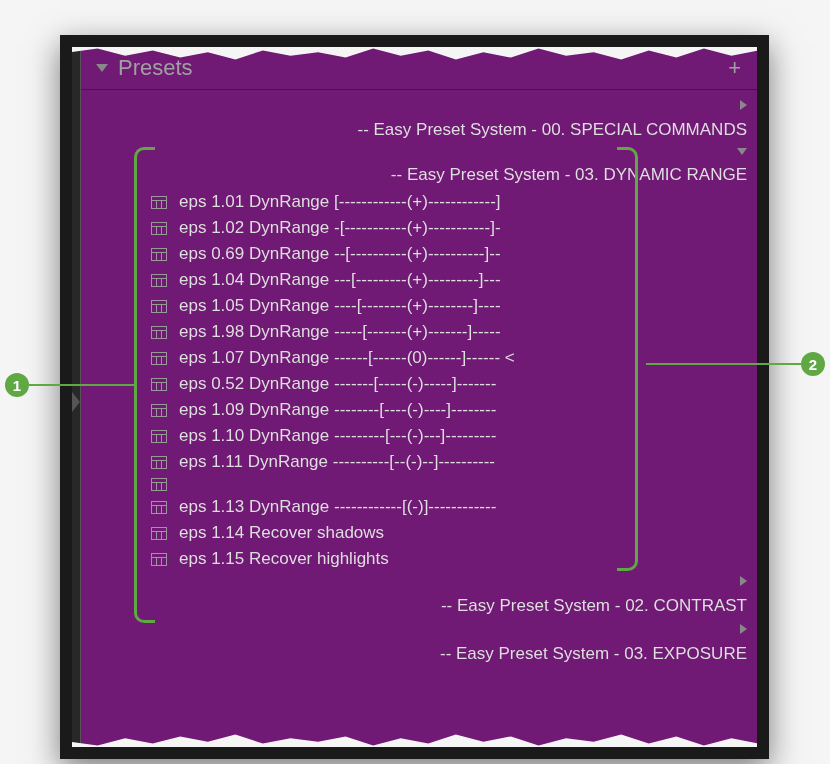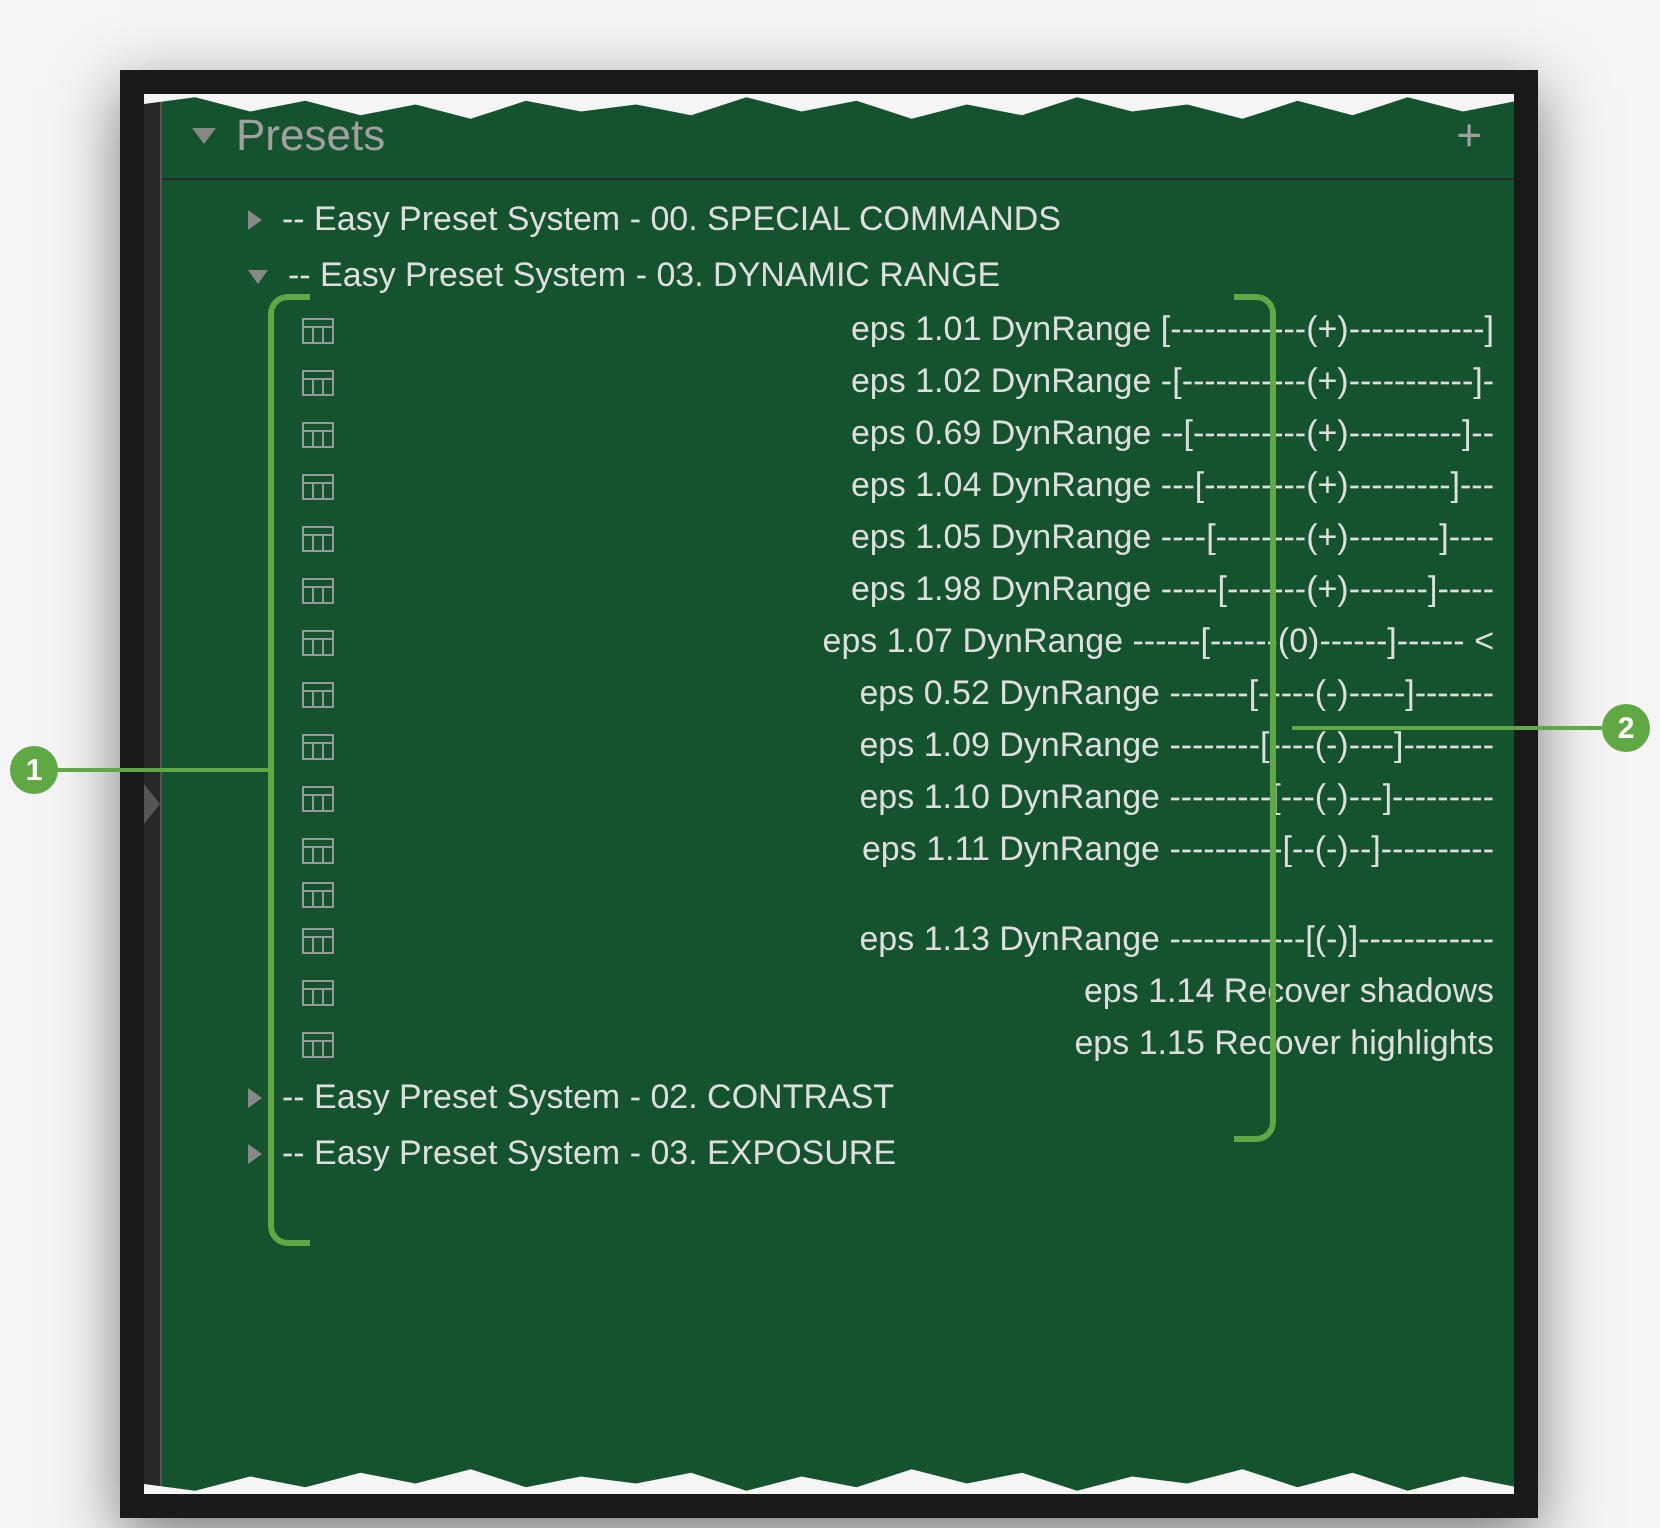--- a/index.html
+++ b/index.html
@@ -11,21 +11,21 @@
     height: 764px;
     position: relative;
   }
   
   .screenshot-frame {
     position: absolute;
     left: 60px;
     top: 35px;
     width: 685px;
     height: 700px;
-    background: #14532d;
+    background: #701a75;
     border: 12px solid #1a1a1a;
     box-shadow: 0 10px 30px rgba(0,0,0,0.5);
     overflow: hidden;
   }
   
   .torn-edges::before,
   .torn-edges::after {
     content: '';
     position: absolute;
     left: -2px;
@@ -117,42 +117,42 @@
     font-weight: 300;
     cursor: pointer;
   }
   
   .tree {
     padding: 6px 0 0 24px;
   }
   
   .folder-row {
     display: flex;
-    align-items: center;
+    align-items: flex-end;
     gap: 10px;
     padding: 4px 10px 4px 28px;
     color: #dedede;
     font-size: 17px;
     cursor: pointer;
+    flex-direction: column;
   }
   .folder-row .folder-label {
     white-space: nowrap;
   }
   
   .preset-list {
     padding-left: 55px;
   }
   
   .preset-row {
     display: flex;
     align-items: center;
     gap: 12px;
     padding: 3px 10px 3px 0;
     cursor: pointer;
-    justify-content: space-between;
   }
   
   .preset-icon {
     display: inline-block;
     width: 14px;
     height: 11px;
     border: 1px solid #999;
     position: relative;
     flex-shrink: 0;
     background:

